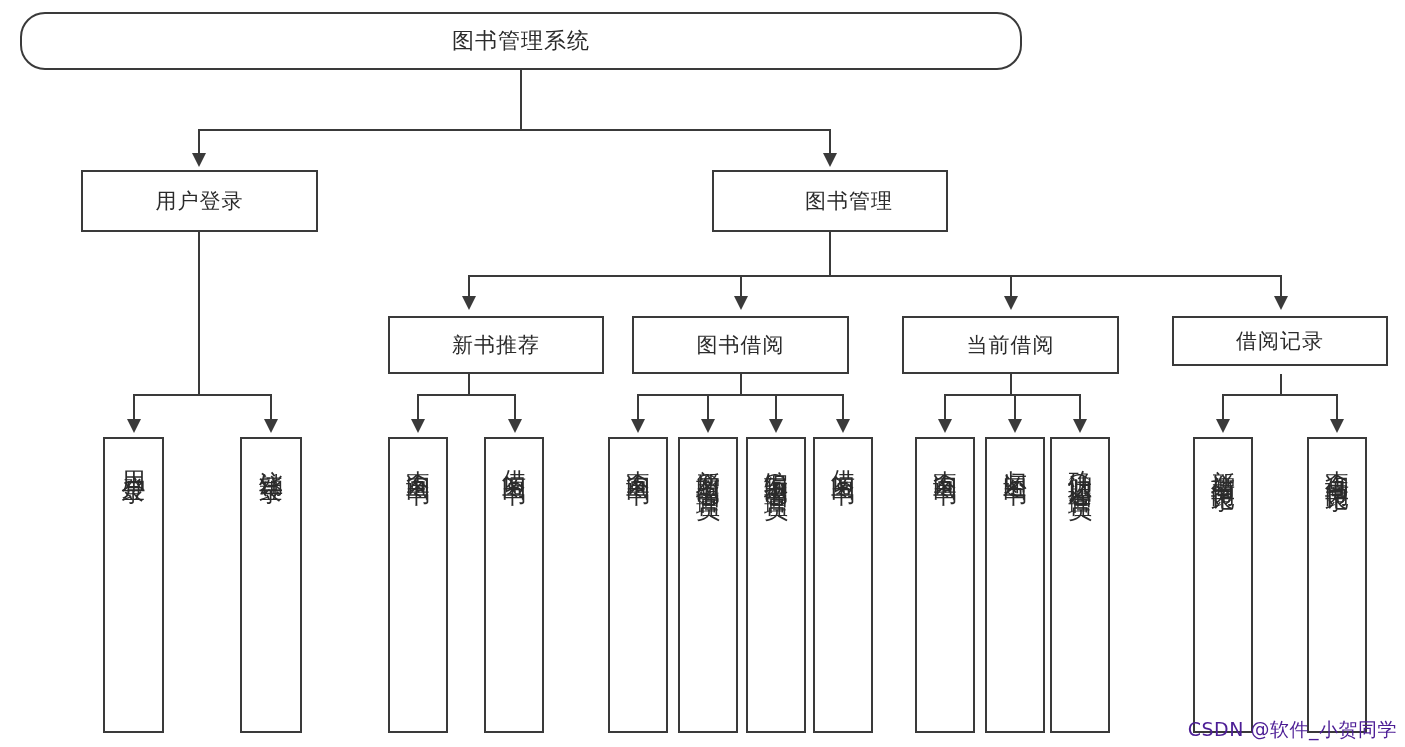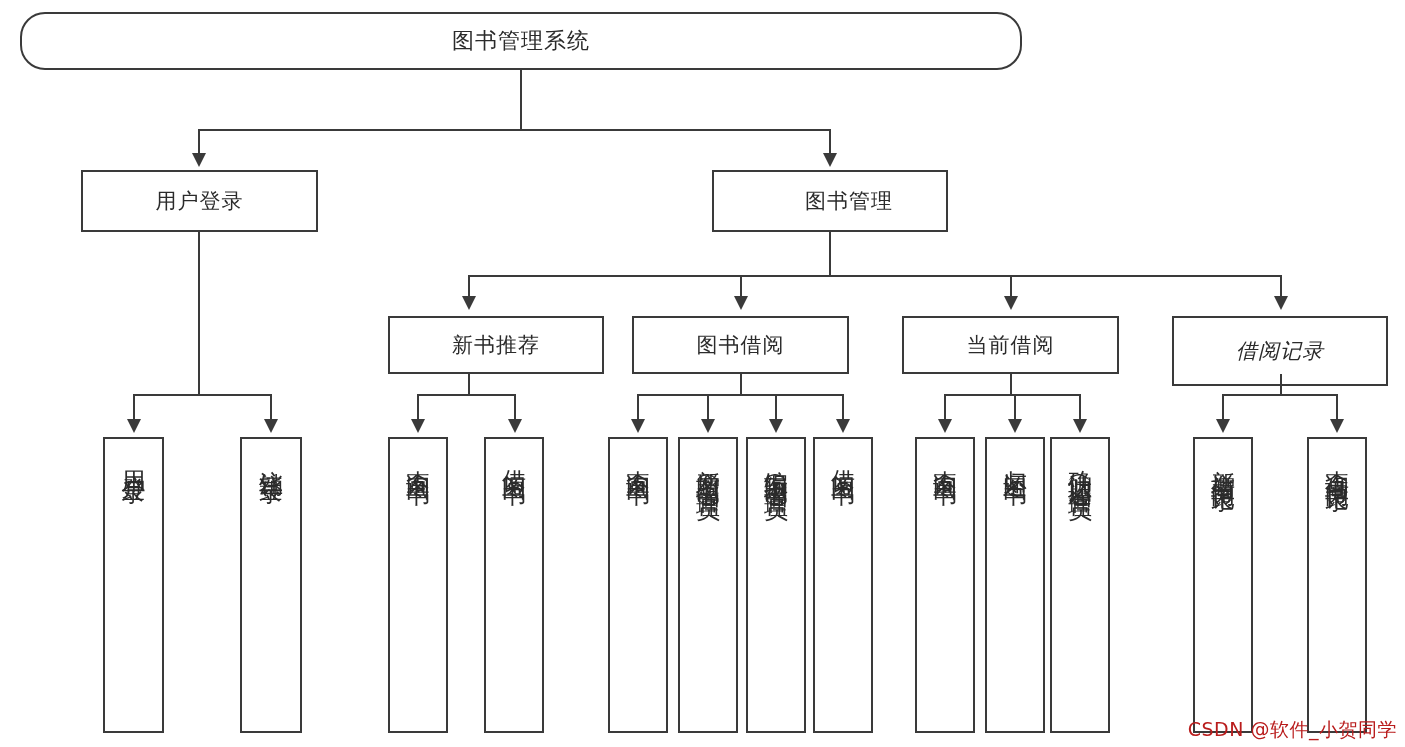--- a/index.html
+++ b/index.html
@@ -57,21 +57,21 @@
     border-left:7px solid transparent;
     border-right:7px solid transparent;
     border-top:14px solid #3a3a3a;
   }
   
   #watermark{
     position:absolute;
     right:8px;
     bottom:4px;
     font-size:19px;
-    color:#b91c1c;
+    color:#4c1d95;
     letter-spacing:0.5px;
     white-space:nowrap;
     user-select:none;
   }
 </style>
 </head>
 <body>
 
 <div id="canvas">
 
@@ -120,21 +120,21 @@
 
   <div class="node" style="left:361px;top:316px;width:216px;height:58px;margin-left:27px;">
     <span class="label">新书推荐</span>
   </div>
   <div class="node" style="left:902px;top:316px;width:217px;height:58px;">
     <span class="label">当前借阅</span>
   </div>
   <div class="node" style="left:632px;top:316px;width:217px;height:58px;">
     <span class="label">图书借阅</span>
   </div>
-  <div class="node" style="left:1172px;top:316px;width:216px;height:70px;font-style:italic;">
+  <div class="node" style="left:1172px;top:316px;width:216px;height:50px;">
     <span class="label">借阅记录</span>
   </div>
 
   <div class="vline" style="left:468px;top:374px;height:21px;"></div>
   <div class="hline" style="left:417px;top:394px;width:99px;"></div>
   <div class="vline" style="left:417px;top:394px;height:27px;"></div>
   <div class="arrow" style="left:411px;top:419px;"></div>
   <div class="vline" style="left:514px;top:394px;height:27px;"></div>
   <div class="arrow" style="left:508px;top:419px;"></div>
 

